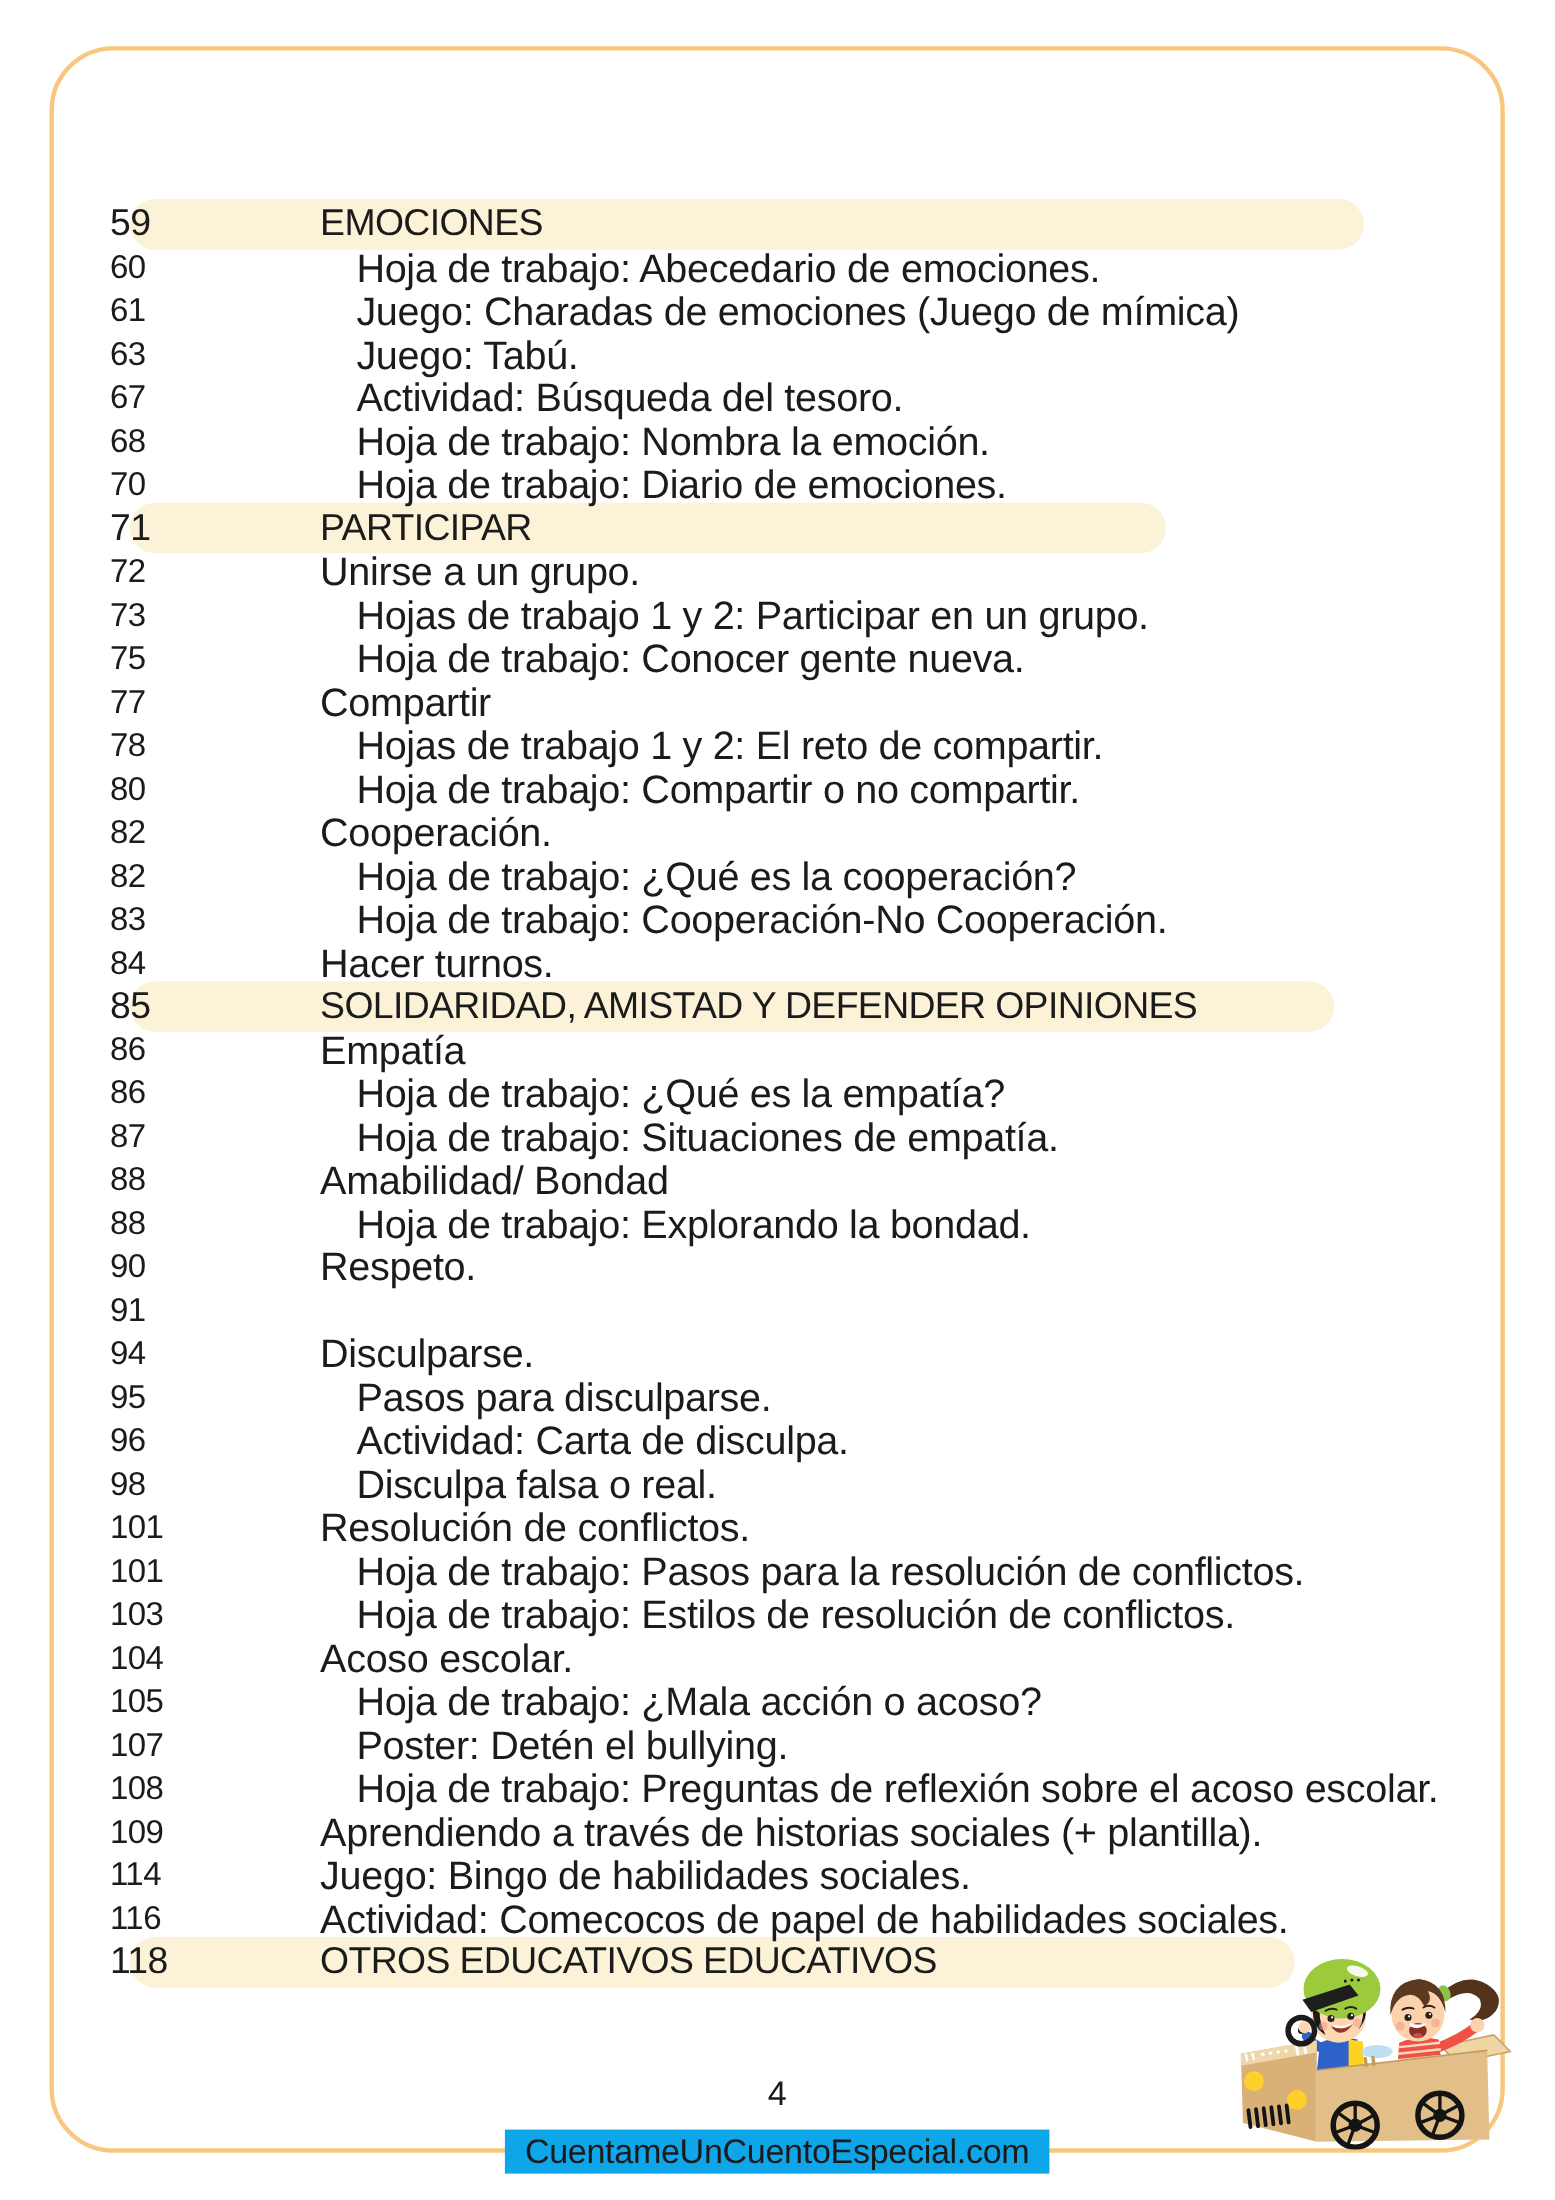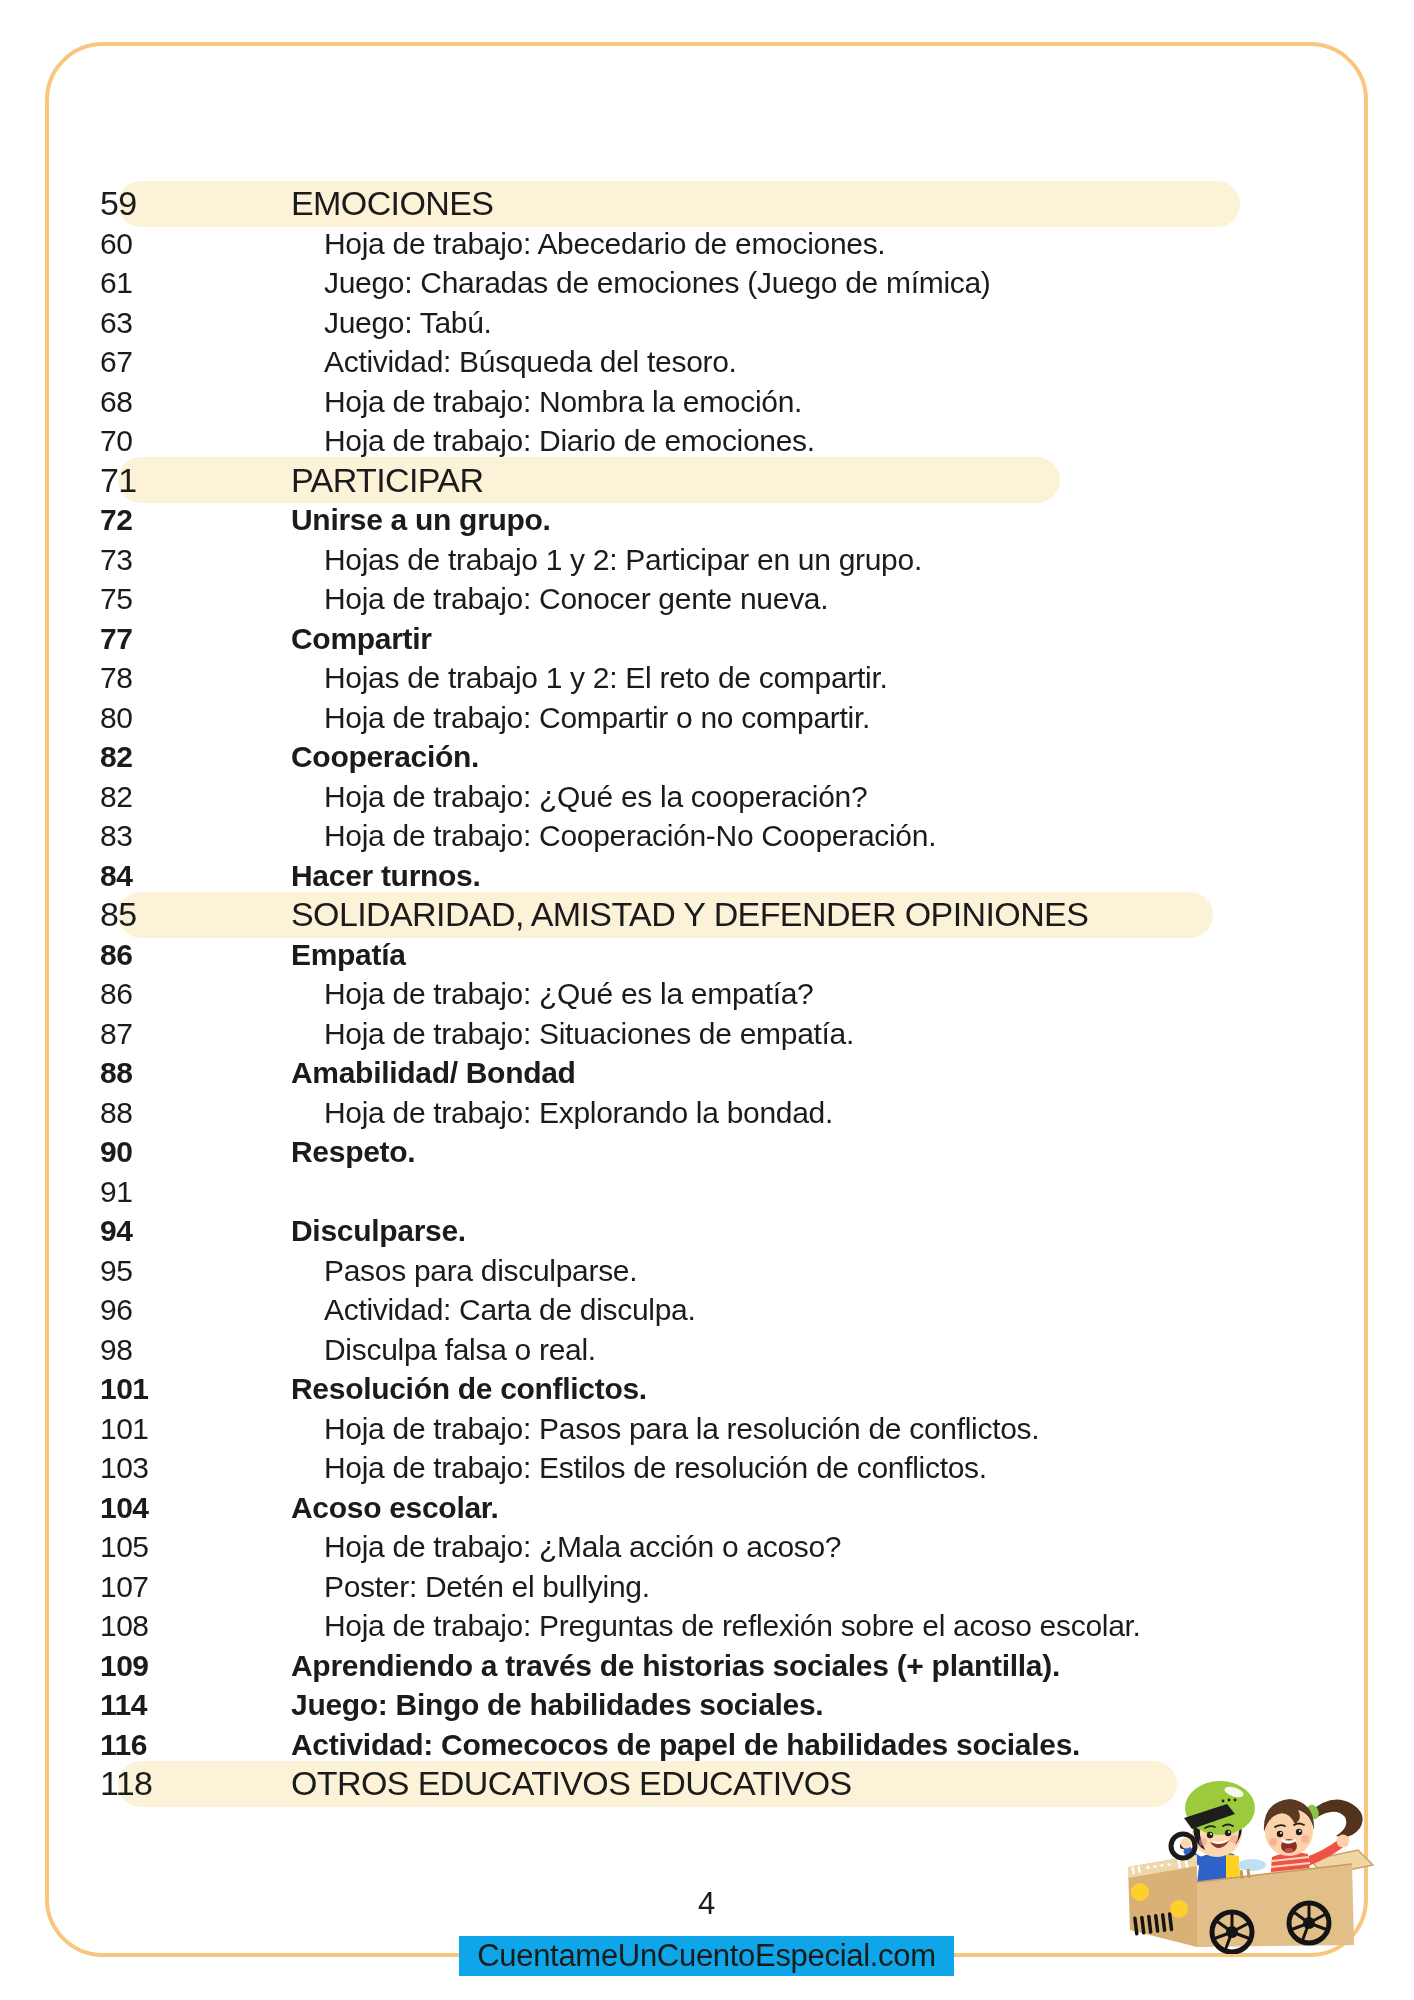--- a/index.html
+++ b/index.html
@@ -11,25 +11,25 @@
     position:absolute;left:45px;top:42px;width:1323px;height:1915px;
     border:4px solid #F8C67E;border-radius:58px;box-sizing:border-box;z-index:0;
   }
   .toc{position:absolute;left:0;top:184px;width:1414px;z-index:1;}
   .row{position:relative;height:39.5px;}
   .row .num{
     position:absolute;left:100px;width:130px;text-align:left;
     font-size:30px;line-height:39.5px;letter-spacing:-0.5px;white-space:nowrap;
   }
   .row .label{
-    position:absolute;left:291px;font-size:30px;line-height:39.5px;
+    position:absolute;left:291px;font-size:36px;line-height:39.5px;
     white-space:nowrap;letter-spacing:-0.3px;
   }
   .row.sub .label{left:324px;}
-  .row.bold .num,.row.bold .label{font-weight:bold;}
+  .row.bold .num,.row.bold .label{font-weight:normal;}
   .row.section .num,.row.section .label{font-size:34px;letter-spacing:-0.6px;}
   .row .bar{
     position:absolute;left:118px;top:-3.5px;height:46px;border-radius:23px;
     background:#FBF2D8;z-index:-1;
   }
   .page-num{
     position:absolute;top:1886px;left:45px;width:1323px;text-align:center;
     font-size:31px;z-index:2;
   }
   .footer-site{

